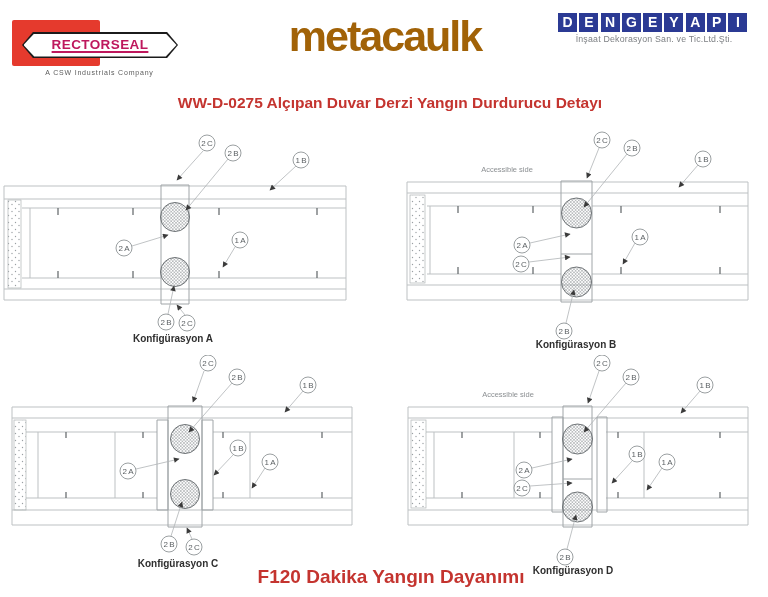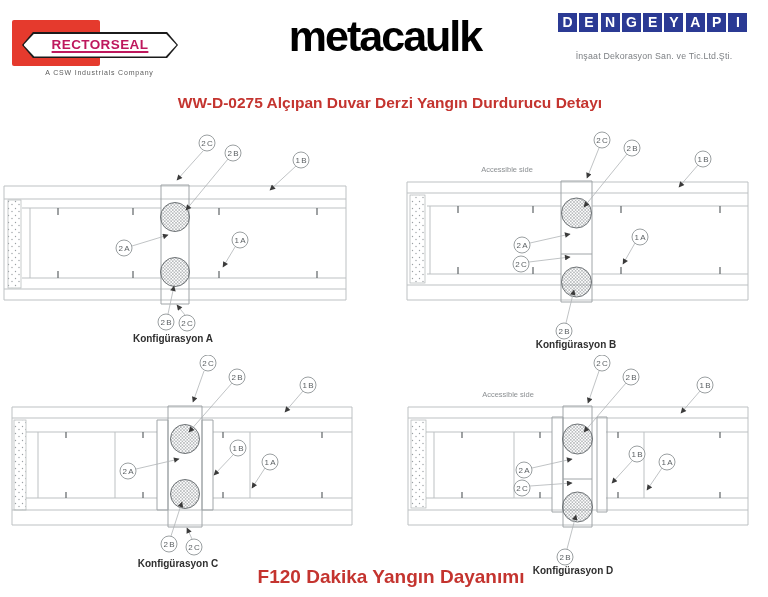--- a/index.html
+++ b/index.html
@@ -12,27 +12,27 @@
   .rs-hex-outer{position:absolute;left:10px;top:16px;width:156px;height:26px;background:#1b1b1b;
     clip-path:polygon(0 50%,7% 0,93% 0,100% 50%,93% 100%,7% 100%);}
   .rs-hex-inner{position:absolute;left:1.5px;top:1.5px;right:1.5px;bottom:1.5px;background:#ffffff;
     clip-path:polygon(0 50%,7% 0,93% 0,100% 50%,93% 100%,7% 100%);}
   .rs-text{position:absolute;left:0;top:16px;width:176px;height:26px;line-height:26px;text-align:center;
     font-size:13.5px;font-weight:bold;color:#be185d;letter-spacing:.4px;
     text-decoration:underline;text-decoration-thickness:1.5px;text-underline-offset:2px;}
   .rs-tag{position:absolute;left:0;top:53px;width:175px;text-align:center;font-size:7px;color:#5c5c5c;letter-spacing:.8px;}
 
   .logo-meta{position:absolute;left:250px;top:8px;width:270px;height:56px;line-height:56px;text-align:center;
-    font-size:43px;font-weight:bold;color:#000000;letter-spacing:-2px;}
+    font-size:43px;font-weight:bold;color:#a16207;letter-spacing:-2px;}
 
   .logo-denge{position:absolute;left:558px;top:13px;width:192px;}
   .dy-row{display:flex;}
   .dy-sq{width:19px;height:19px;margin-right:2.3px;background:#2b3a94;color:#fff;
     font-size:14px;font-weight:bold;text-align:center;line-height:19px;}
-  .dy-tag{margin-top:19px;width:192px;text-align:center;font-size:8.8px;color:#7d8084;letter-spacing:.2px;}
+  .dy-tag{margin-top:2px;width:192px;text-align:center;font-size:8.8px;color:#7d8084;letter-spacing:.2px;}
 
   
   .main-title{position:absolute;left:0;right:0;top:94px;text-align:center;transform:translateX(6px);
     font-size:15.5px;font-weight:bold;color:#c4342f;}
   .footer-title{position:absolute;left:0;right:0;top:566px;text-align:center;transform:translateX(7px);
     font-size:19px;font-weight:bold;color:#c4342f;}
 
   
   .dg{position:absolute;}
   .dg-a{left:0;top:130px;width:380px;height:225px;}

